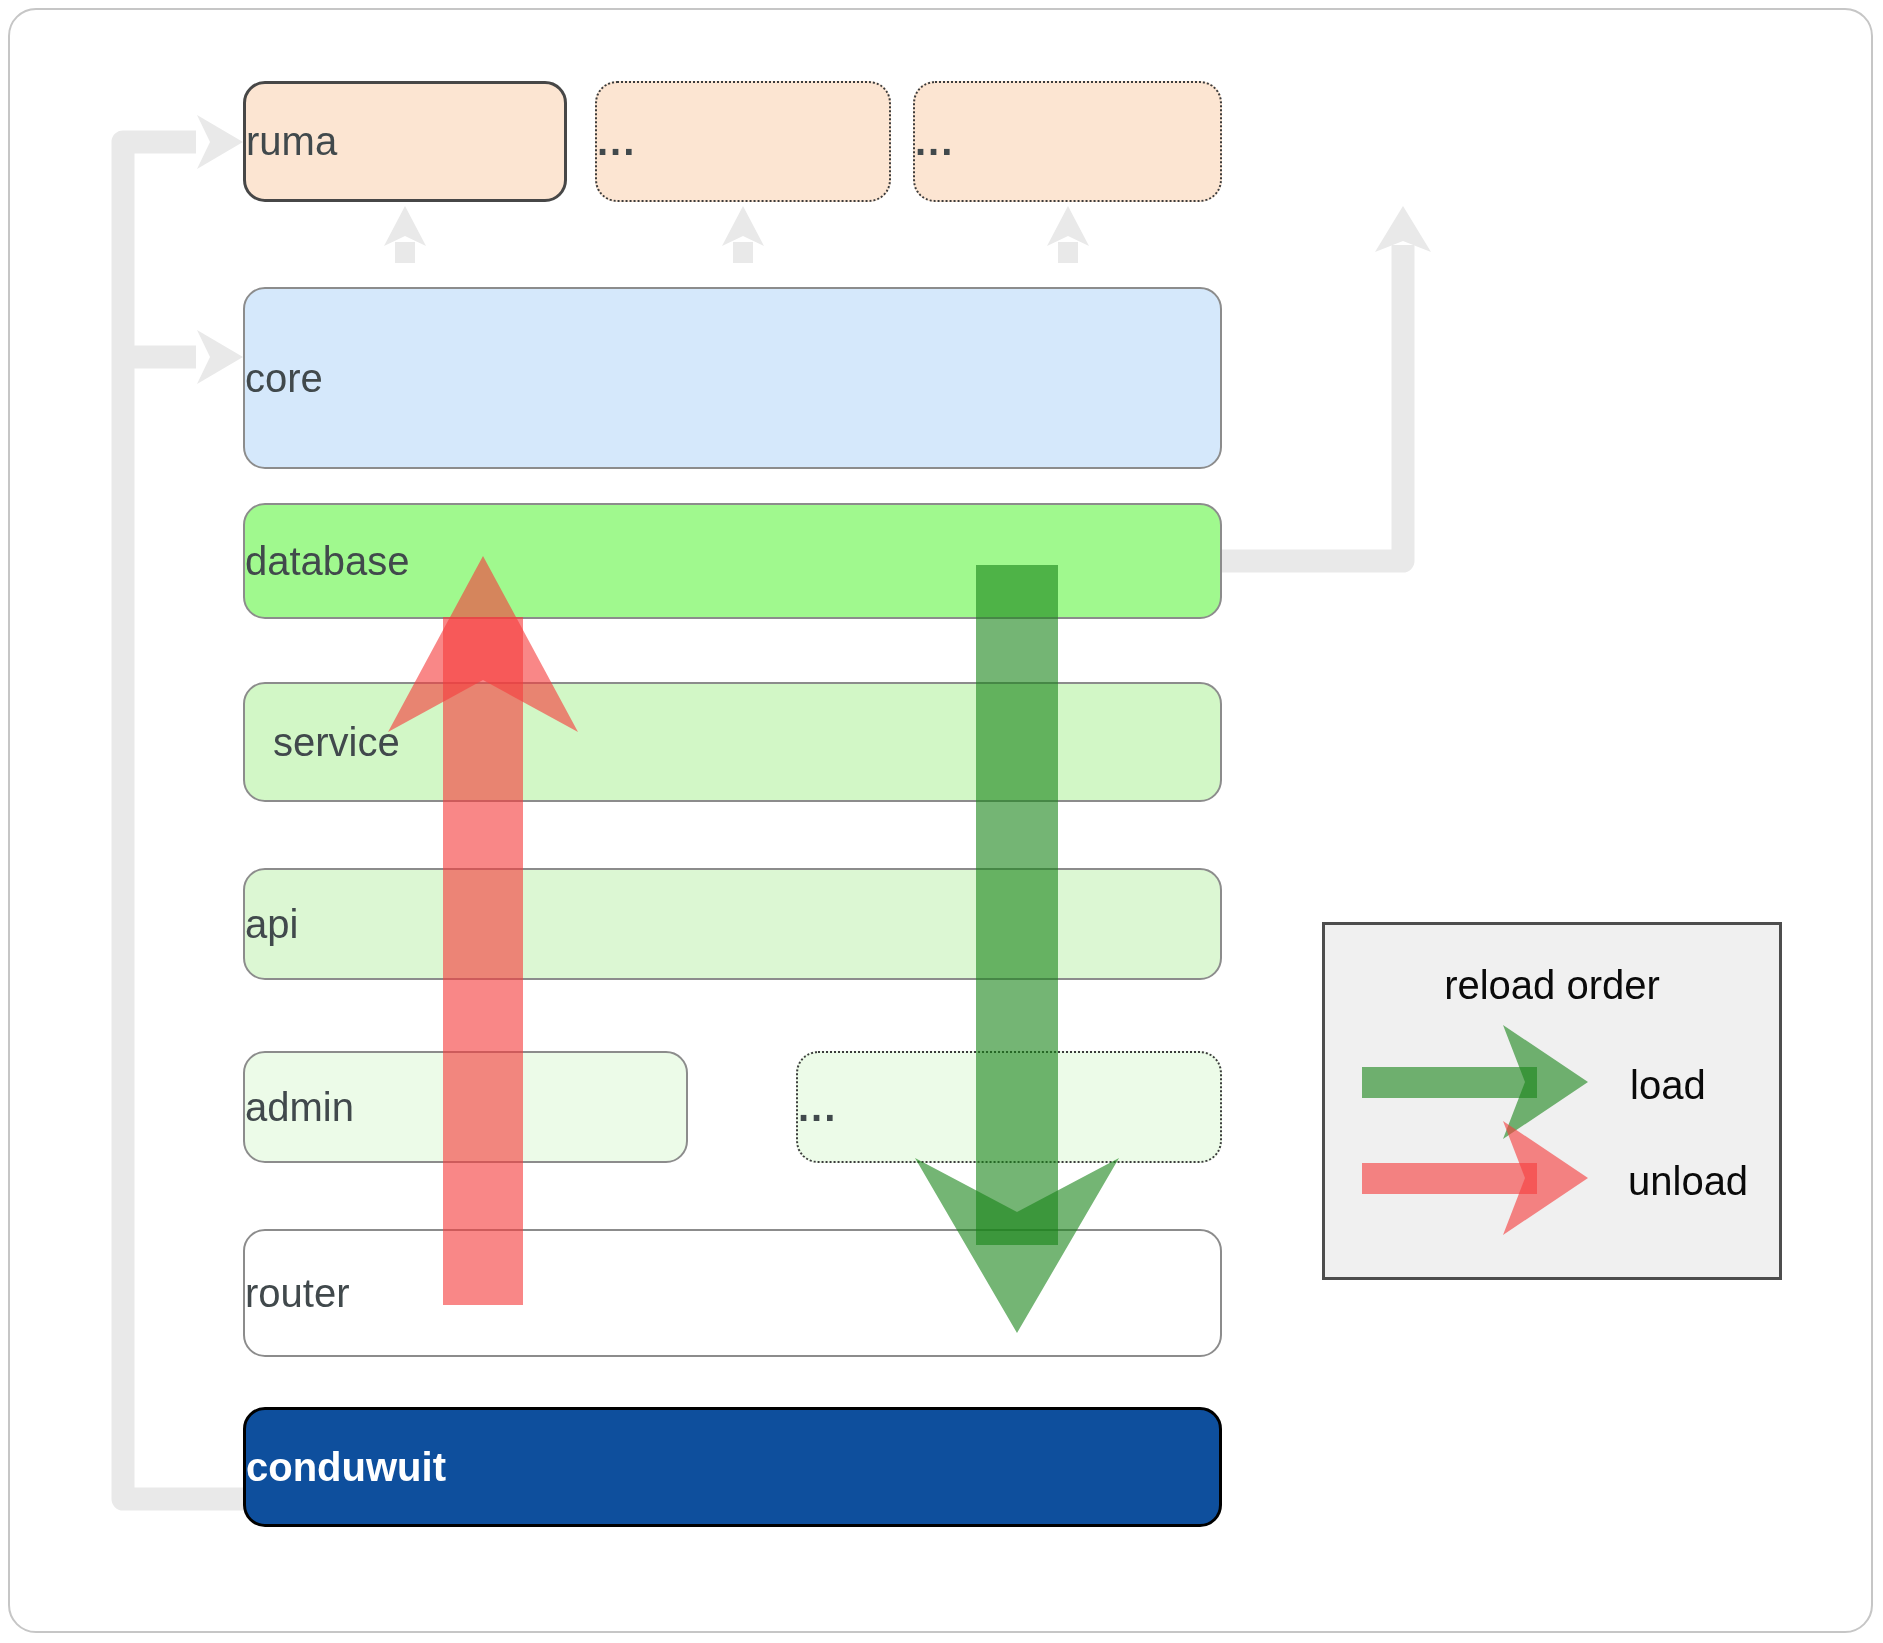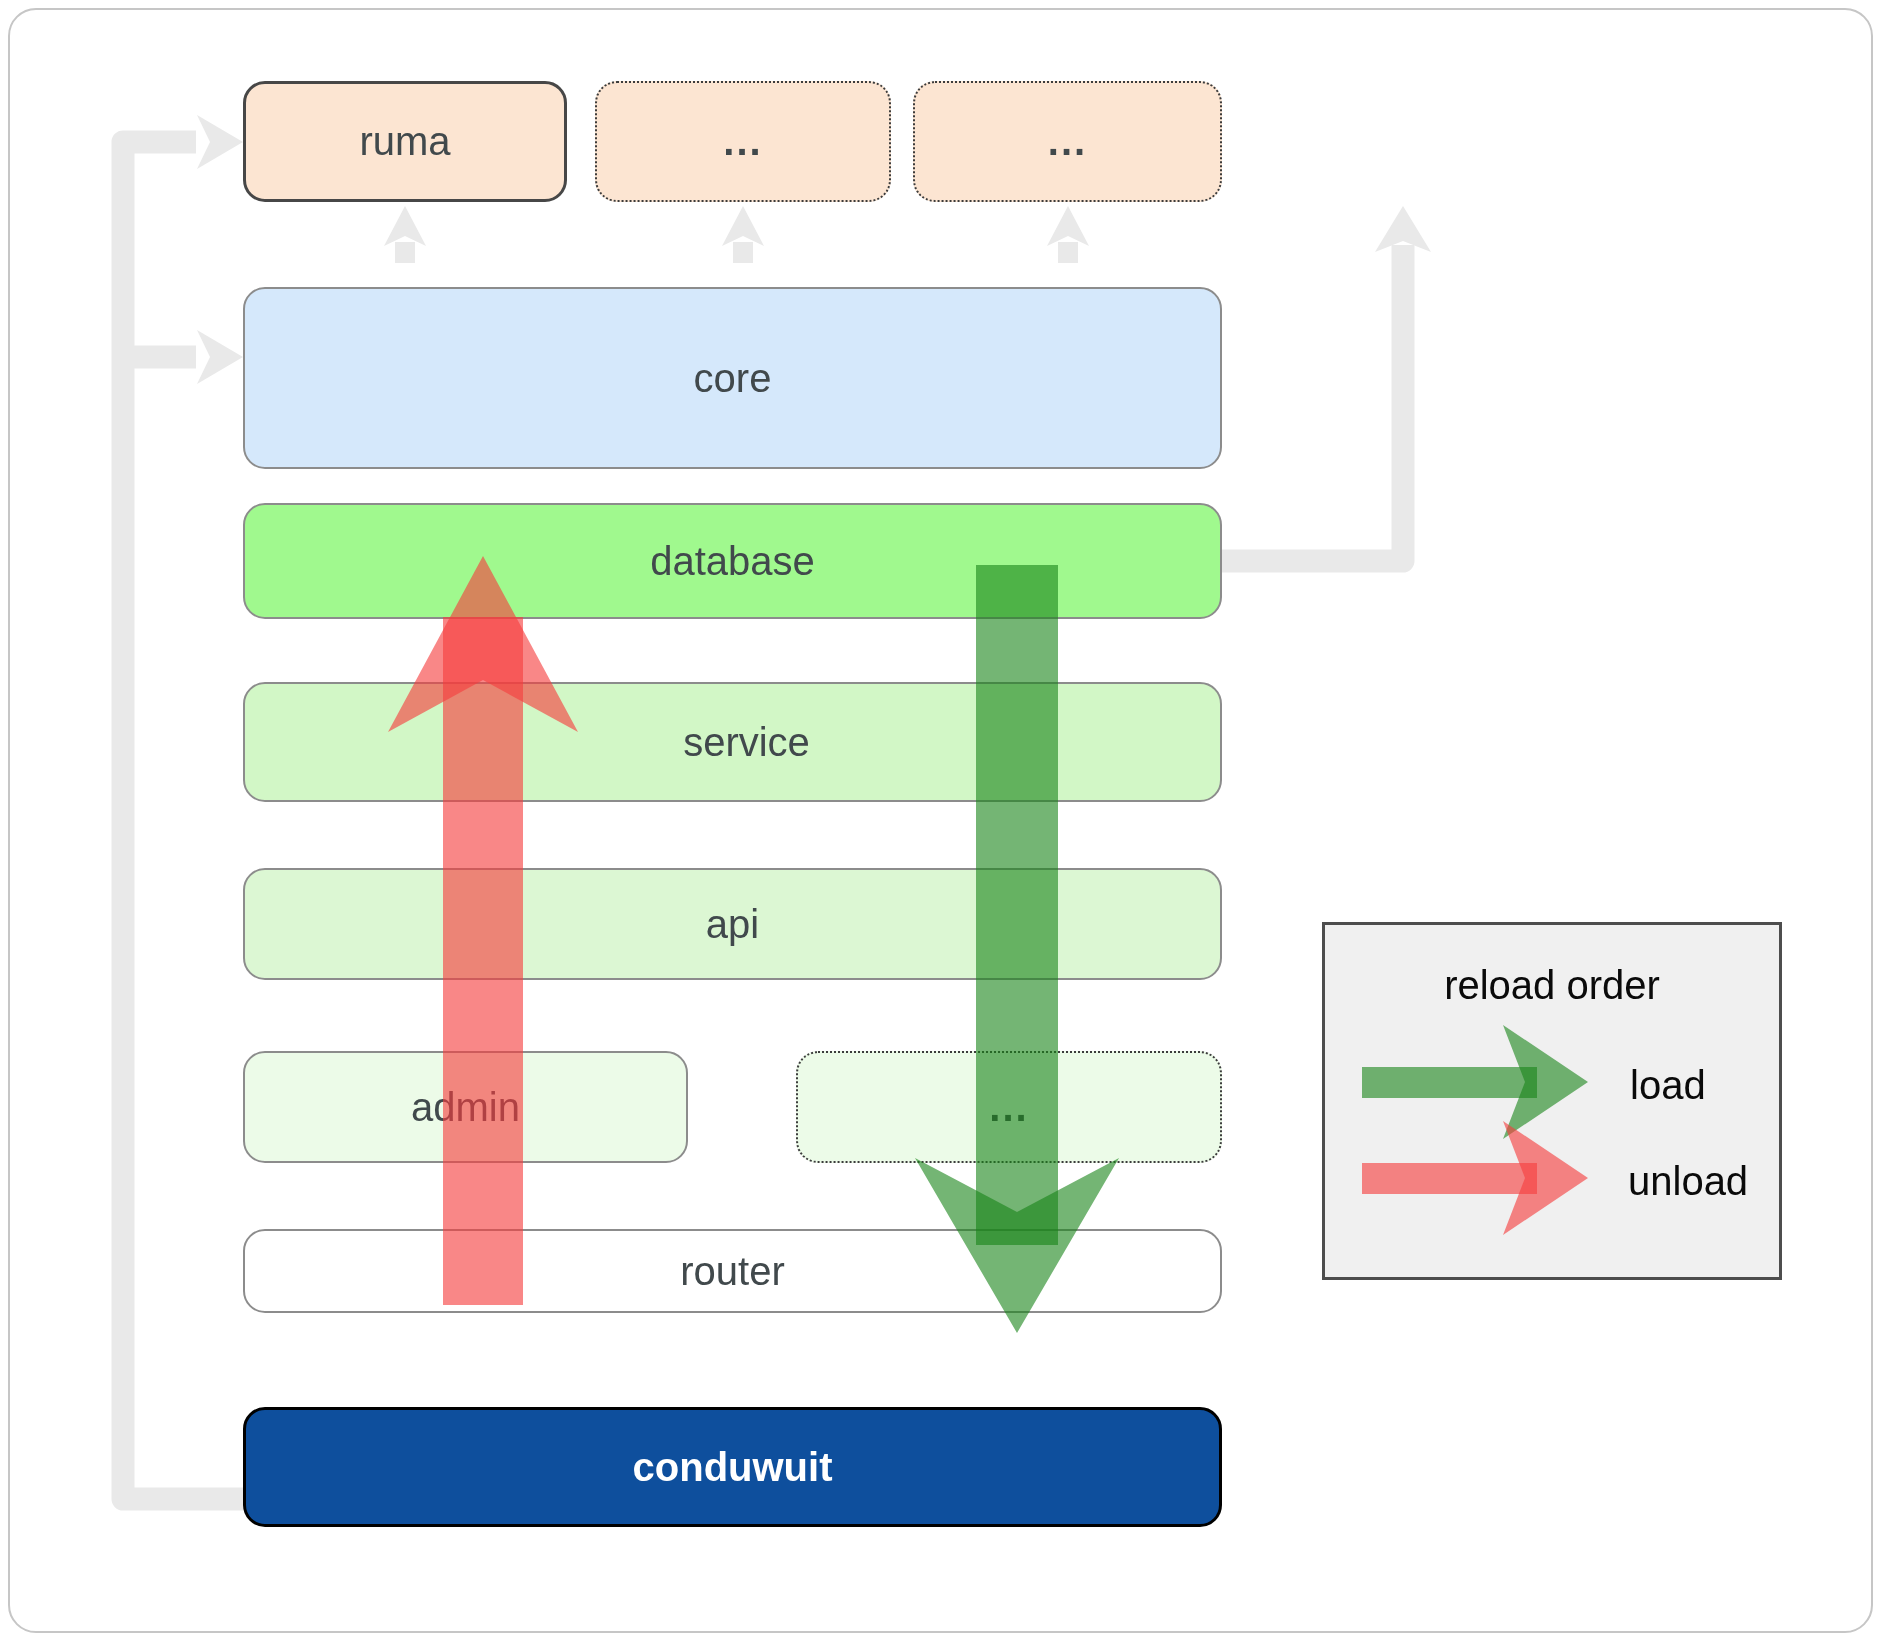--- a/index.html
+++ b/index.html
@@ -25,21 +25,20 @@
     left: 0; top: 0;
     width: 1883px; height: 1643px;
     pointer-events: none;
   }
   .connectors { z-index: 1; }
   .flows { z-index: 3; }
   .box {
     position: absolute;
     display: flex;
     align-items: center;
-    justify-content: center;
     box-sizing: border-box;
     border-radius: 22px;
     font-size: 40px;
     color: #41494c;
     z-index: 2;
   }
   .peach  { background: #fce5d2; border: 3px solid #474747; }
   .peach-dotted { background: #fce5d2; border: 2px dotted #3c3c3c; }
   .blue   { background: #d5e8fb; border: 2px solid #8c8c8c; margin-top: 24px; }
   .green1 { background: #a0f98e; border: 2px solid #8c8c8c; }
@@ -130,21 +129,21 @@
     <span>api</span>
   </div>
 
   <div class="box green4" style="left:243px; top:1051px; width:445px; height:112px;">
     <span>admin</span>
   </div>
   <div class="box green4-dotted" style="left:796px; top:1051px; width:426px; height:112px;">
     <span class="dots">...</span>
   </div>
 
-  <div class="box white" style="left:243px; top:1229px; width:979px; height:84px;">
+  <div class="box white" style="left:243px; top:1229px; width:979px; height:128px;">
     <span>router</span>
   </div>
 
   <div class="box navy" style="left:243px; top:1407px; width:979px; height:120px;">
     <span>conduwuit</span>
   </div>
 
   <div class="legend">
     <div class="legend-title">reload order</div>
     <div class="legend-label load">load</div>

